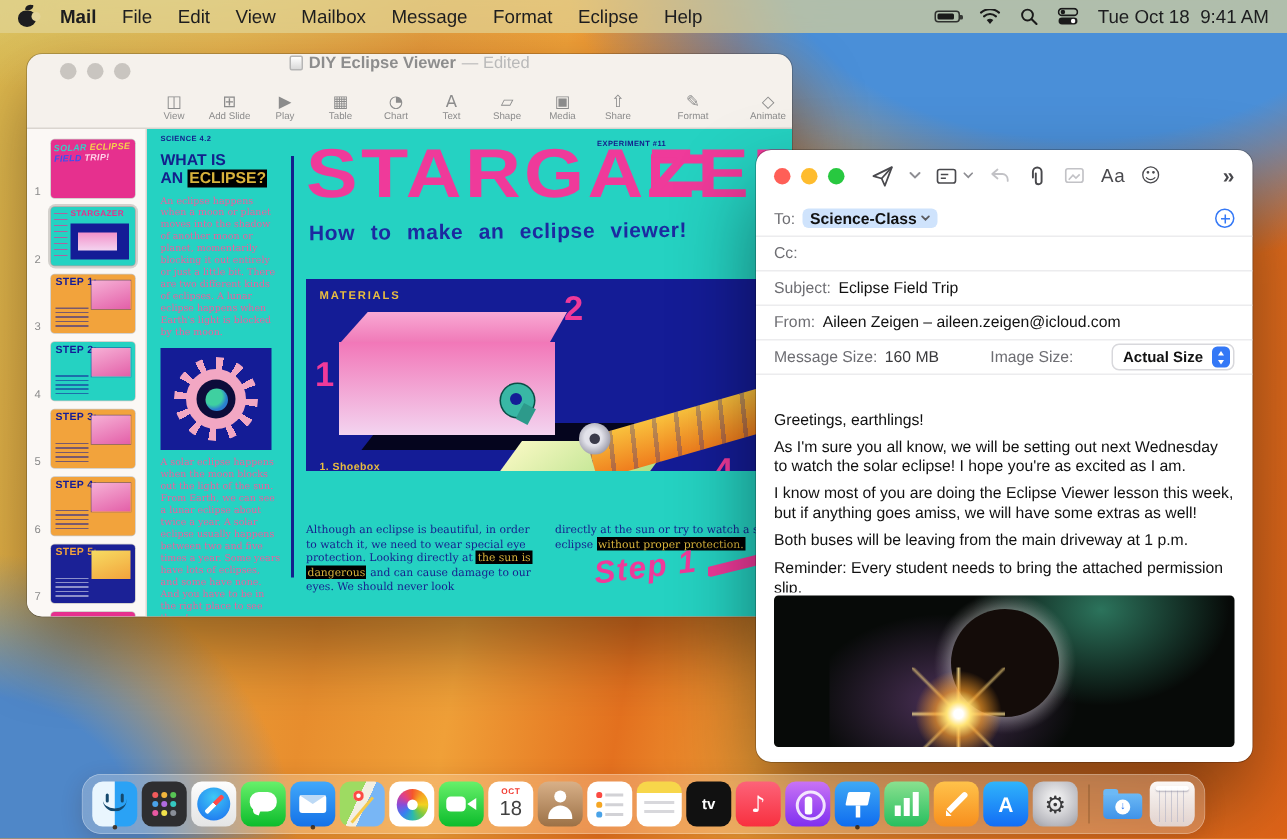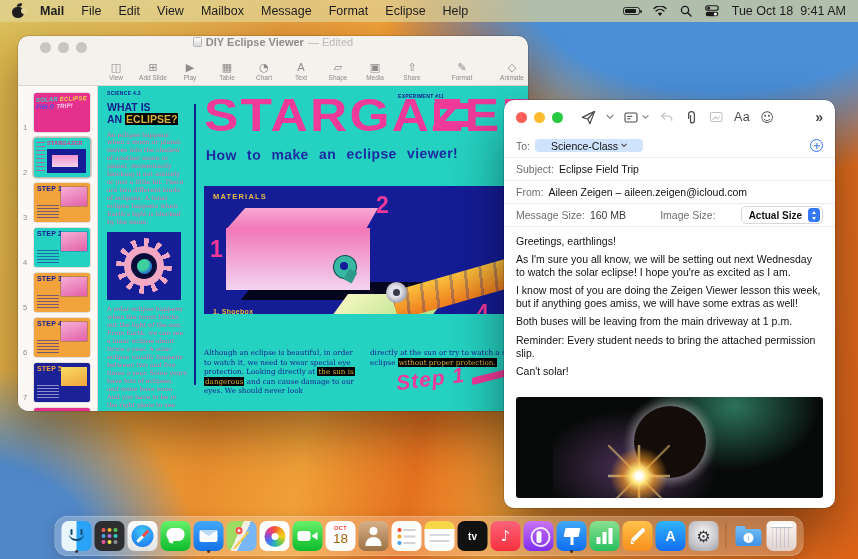--- a/index.html
+++ b/index.html
@@ -116,33 +116,33 @@
   .mwin .tl.r{background:#ff5f57}.mwin .tl.y{background:#febc2e}.mwin .tl.g{background:#28c840}
   .mwin .lights{margin-right:8px}
   .mic{color:#49494d;display:inline-flex;align-items:center;gap:2px}
   .mic.dim{color:#c2c2c6}
   .mic.aa{font-size:12.5px;font-weight:500;letter-spacing:.5px}
   .mic.emoji{font-size:13px;font-family:"DejaVu Sans",sans-serif}
   .mic.more{margin-left:auto;font-size:14px;font-weight:700}
   .mrow{height:23px;display:flex;align-items:center;padding:0 12px;border-top:1px solid #ececee;font-size:10.5px;flex:none}
   .flabel{color:#6d6d72;margin-right:5px}
   .fvalue{color:#111;font-weight:500}
-  .token{background:#cfe3fc;border-radius:4px;padding:.5px 16px;font-size:10.5px;font-weight:400;color:#111;display:inline-flex;align-items:center;gap:3px}
+  .token{background:#cfe3fc;border-radius:4px;padding:.5px 5px;font-size:10.5px;font-weight:700;color:#111;display:inline-flex;align-items:center;gap:3px}
   .plus{margin-left:auto;width:13px;height:13px;border:1.3px solid #3478f6;border-radius:50%;position:relative;flex:none}
   .plus::before,.plus::after{content:'';position:absolute;background:#3478f6;left:50%;top:50%}
   .plus::before{width:6px;height:1.3px;transform:translate(-50%,-50%)}
   .plus::after{width:1.3px;height:6px;transform:translate(-50%,-50%)}
   .sizer{margin-left:auto;display:flex;align-items:center;gap:20px}
   .dd{display:flex;align-items:center;border:1px solid #d8d8dc;border-radius:5px;padding:1px 2px 1px 7px;gap:6px;background:#fff}
   .dd .ddv{font-size:10px;font-weight:600;color:#111}
   .stp{width:12px;height:14px;background:#3478f6;border-radius:3.5px;position:relative}
   .stp::before,.stp::after{content:'';position:absolute;left:3.5px;border-left:2.5px solid transparent;border-right:2.5px solid transparent}
   .stp::before{top:2.5px;border-bottom:3px solid #fff}
   .stp::after{bottom:2.5px;border-top:3px solid #fff}
-  .mbody{padding:8px 12px 0;font-size:10.5px;line-height:1.22;color:#111;border-top:1px solid #ececee;flex:1;overflow:hidden}
+  .mbody{padding:24px 12px 0;font-size:10.5px;line-height:1.22;color:#111;border-top:1px solid #ececee;flex:1;overflow:hidden}
   .mp{margin-bottom:5.5px}
   .attach{margin:2px 12px 10px;height:101px;border-radius:3px;position:relative;overflow:hidden;flex:none;background:#070a08}
   .glow-teal{position:absolute;left:42%;top:-35%;width:58%;height:110%;background:radial-gradient(ellipse at 50% 40%,rgba(80,220,175,.5),rgba(80,220,175,0) 68%)}
   .glow-purple{position:absolute;left:12%;top:10%;width:55%;height:110%;background:radial-gradient(ellipse at 45% 55%,rgba(185,110,215,.38),rgba(185,110,215,0) 68%)}
   .corona{position:absolute;left:50%;top:45%;width:96px;height:96px;transform:translate(-50%,-50%);border-radius:50%;background:radial-gradient(circle,rgba(255,255,255,.85) 30%,rgba(255,255,255,.25) 48%,rgba(255,255,255,0) 70%)}
   .moon{position:absolute;left:50%;top:45%;width:72px;height:72px;transform:translate(-50%,-50%);border-radius:50%;background:#140c09;box-shadow:0 0 10px 1px rgba(255,255,255,.28)}
   .flare{position:absolute;left:30%;top:48%;width:62px;height:62px;background:radial-gradient(circle,#fff 0 7%,#ffe477 18%,rgba(255,160,40,.65) 36%,rgba(255,120,20,0) 66%)}
   .ray{position:absolute;left:30%;top:48%;width:62px;height:62px;background:
       linear-gradient(0deg,transparent 47%,rgba(255,230,150,.8) 50%,transparent 53%),
       linear-gradient(90deg,transparent 47%,rgba(255,230,150,.8) 50%,transparent 53%),
@@ -175,21 +175,21 @@
   .ic-maps::before{content:'';position:absolute;left:9px;top:6px;width:7px;height:7px;border-radius:50%;background:#fb4b43;box-shadow:inset 0 0 0 2px #fb4b43,inset 0 0 0 4px #fff}
   .ic-maps::after{content:'';position:absolute;left:14px;top:8px;width:2px;height:22px;background:#f5c94b;transform:rotate(40deg)}
   .ic-photos{background:#fff}
   .ic-photos::before{content:'';width:21px;height:21px;border-radius:50%;background:conic-gradient(#f5562c,#f5a623,#f2d21f,#7ac943,#29b8b0,#3a7ef2,#8a4bd8,#e0408a,#f5562c)}
   .ic-photos::after{content:'';position:absolute;width:7px;height:7px;border-radius:50%;background:#fff}
   .ic-facetime{background:linear-gradient(180deg,#67f06a,#0cbc2c)}
   .ic-facetime::before{content:'';position:absolute;left:5px;top:10px;width:13px;height:10px;background:#fff;border-radius:3px}
   .ic-facetime::after{content:'';position:absolute;left:19px;top:11px;border-top:4px solid transparent;border-bottom:4px solid transparent;border-right:6px solid #fff}
   .ic-calendar{background:#fff;flex-direction:column}
   .cal-m{display:block;font-size:5.5px;font-weight:700;color:#f23a30;letter-spacing:.4px;line-height:1;margin-top:1px}
-  .cal-d{display:block;font-size:13.5px;font-weight:300;color:#a16207;line-height:1.1}
+  .cal-d{display:block;font-size:13.5px;font-weight:300;color:#404040;line-height:1.1}
   .ic-contacts{background:linear-gradient(180deg,#d8b088,#9c7146)}
   .ic-contacts::before{content:'';position:absolute;left:11px;top:6px;width:8px;height:8px;border-radius:50%;background:#fff}
   .ic-contacts::after{content:'';position:absolute;left:7px;top:16px;width:16px;height:9px;background:#fff;border-radius:8px 8px 0 0}
   .ic-reminders{background:#fff}
   .ic-reminders::before{content:'';position:absolute;left:6px;top:7px;width:3.5px;height:3.5px;border-radius:50%;background:#fb4b43;box-shadow:0 6.5px 0 #f5a623,0 13px 0 #4aa3e8}
   .ic-reminders::after{content:'';position:absolute;left:12px;top:8px;width:12px;height:1.8px;background:#d2d2d6;box-shadow:0 6.5px 0 #d2d2d6,0 13px 0 #d2d2d6}
   .ic-notes{background:linear-gradient(180deg,#f7d64a 0 8px,#fff 8px)}
   .ic-notes::after{content:'';position:absolute;left:5px;top:13px;width:20px;height:1.8px;background:#d8d8dc;box-shadow:0 6px 0 #d8d8dc}
   .ic-appletv{background:#111}
   .ic-appletv .g{color:#fff;font-size:10px;font-weight:700}
@@ -524,20 +524,23 @@
     <span class="flabel">To:</span>
     <span class="token">
       <span>Science-Class</span>
       <svg width="6" height="5" viewBox="0 0 8 6">
           <path d="M1 1.3 4 4.3 7 1.3" fill="none" stroke="#5a5a5e" stroke-width="1.6" stroke-linecap="round"></path>
         </svg>
     </span>
     <span class="plus"></span>
   </div>
   <div class="mrow">
+    <span class="flabel">Cc:</span>
+  </div>
+  <div class="mrow">
     <span class="flabel">Subject:</span>
     <span class="fvalue">Eclipse Field Trip</span>
   </div>
   <div class="mrow">
     <span class="flabel">From:</span>
     <span class="fvalue">Aileen Zeigen – aileen.zeigen@icloud.com</span>
   </div>
   <div class="mrow">
     <span class="flabel">Message Size:</span>
     <span class="fvalue" style="font-weight:400;color:#3a3a3c">160 MB</span>
@@ -545,21 +548,21 @@
       <span class="flabel">Image Size:</span>
       <span class="dd">
         <span class="ddv">Actual Size</span>
         <span class="stp"></span>
       </span>
     </span>
   </div>
   <div class="mbody" id="mbody">
       <p class="mp">Greetings, earthlings!</p>
       <p class="mp">As I'm sure you all know, we will be setting out next Wednesday to watch the solar eclipse! I hope you're as excited as I am.</p>
-      <p class="mp">I know most of you are doing the Zeigen Viewer lesson this week, but if anything goes amiss, we will have some extras as well!</p>
+      <p class="mp">I know most of you are doing the Eclipse Viewer lesson this week, but if anything goes amiss, we will have some extras as well!</p>
       <p class="mp">Both buses will be leaving from the main driveway at 1 p.m.</p>
       <p class="mp">Reminder: Every student needs to bring the attached permission slip.</p>
       <p class="mp">Can't solar!</p>
     </div>
   <div class="attach">
     <div class="glow-teal"></div>
     <div class="glow-purple"></div>
     <div class="corona"></div>
     <div class="moon"></div>
     <div class="ray"></div>

